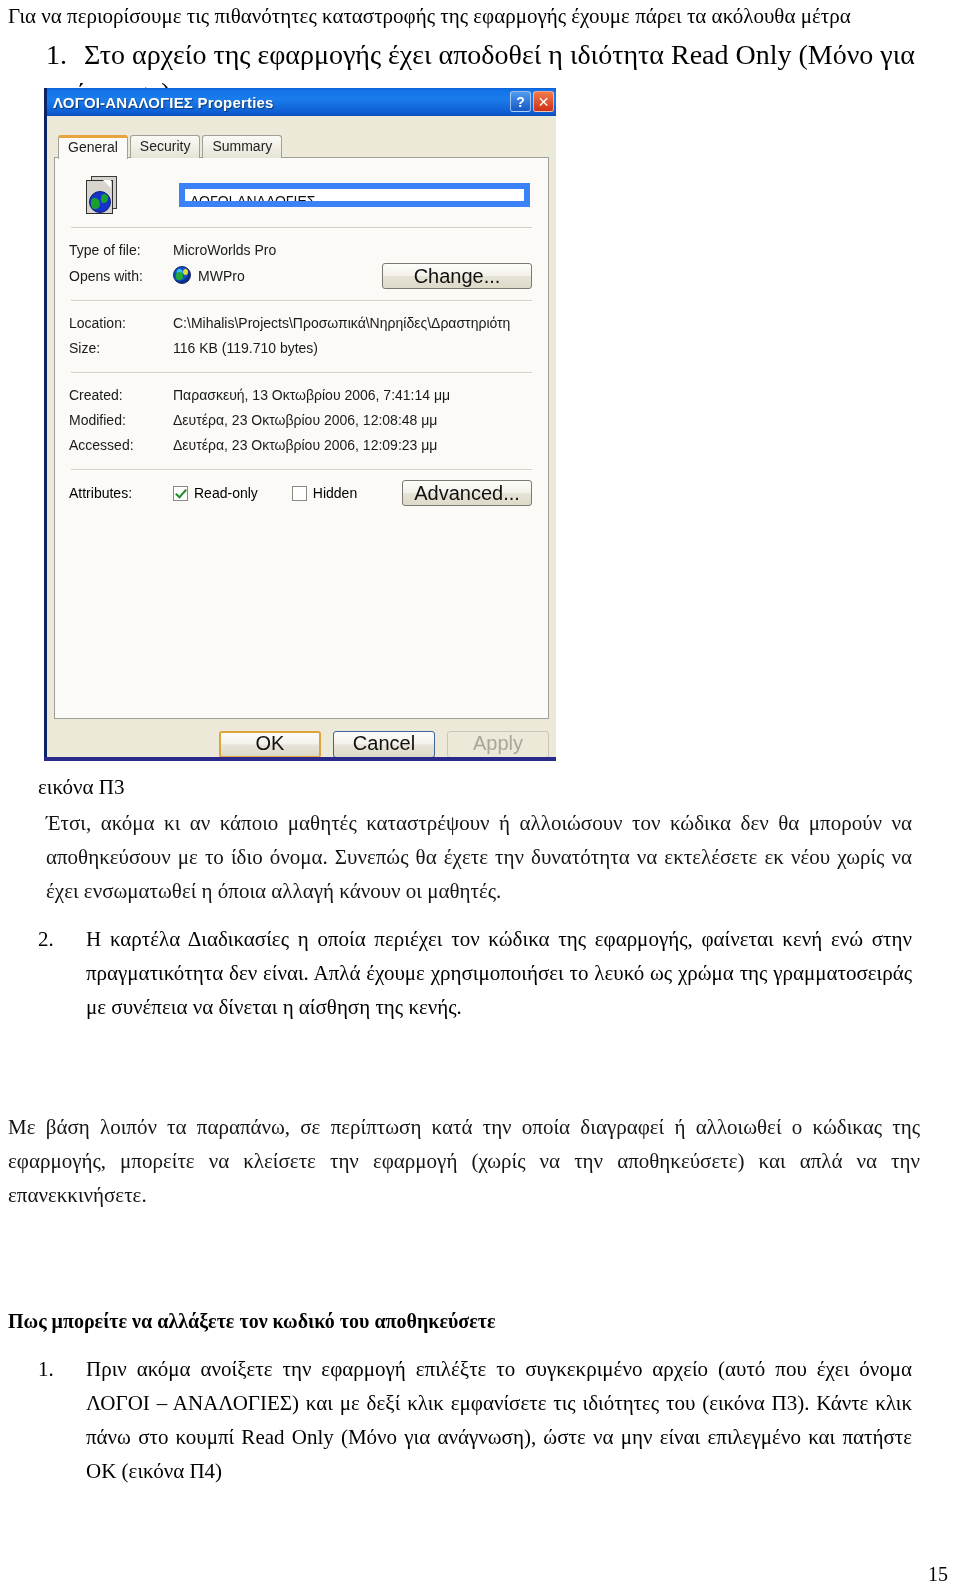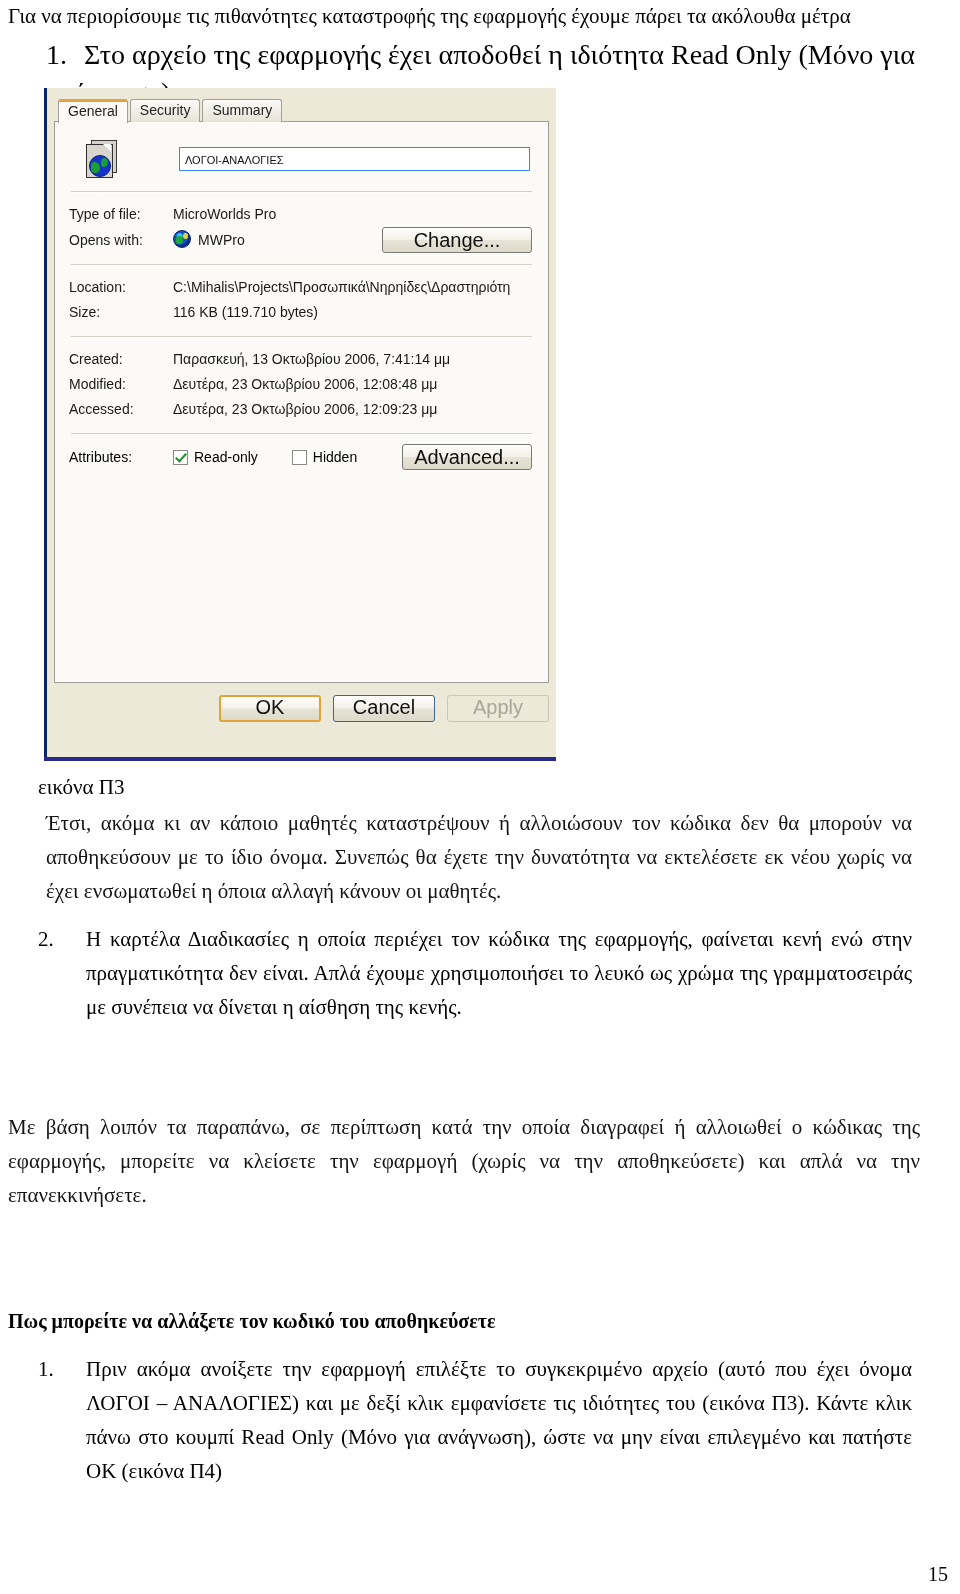--- a/index.html
+++ b/index.html
@@ -76,20 +76,21 @@
     box-sizing: border-box;
   }
   .tb-help { background: linear-gradient(to bottom,#4f9bf0,#1559c4); }
   .tb-close { background: linear-gradient(to bottom,#f07b4a,#cf3016); }
 
   .dlg-body {
     padding: 10px 7px 0 7px;
     box-sizing: border-box;
     height: calc(100% - 28px);
     position: relative;
+    margin-top: 8px;
   }
 
   .tabstrip {
     display: flex;
     align-items: flex-end;
     height: 24px;
     padding-left: 4px;
     position: relative;
     z-index: 3;
   }
@@ -170,24 +171,24 @@
     content: ""; position: absolute;
     left: 11px; top: 2px; width: 7px; height: 9px;
     background: #19a030;
     border-radius: 50% 45% 55% 40%;
   }
   .namefield {
     flex: 1;
     margin-left: 56px;
     margin-right: 4px;
     background: #fff;
-    border: 1px solid #3b82f6;
+    border: 6px solid #3b82f6;
     height: 24px;
     line-height: 24px;
-    font-size: 11px;
+    font-size: 14px;
     padding-left: 5px;
     color: #111;
     box-sizing: border-box;
     overflow: hidden;
     white-space: nowrap;
   }
 
   hr.sep {
     border: none;
     border-top: 1px solid #d2d0c6;
@@ -358,20 +359,27 @@
 <body>
 
 <div class="p-lead">Για να περιορίσουμε τις πιθανότητες καταστροφής της εφαρμογής έχουμε πάρει τα ακόλουθα μέτρα</div>
 
 <div class="p-item1">
   <span class="num">1.</span><span>Στο αρχείο της εφαρμογής έχει αποδοθεί η ιδιότητα Read Only (Μόνο για ανάγνωση).</span>
 </div>
 
 <div class="dialog">
 
+  <div class="titlebar">
+    <span class="title-text">ΛΟΓΟΙ-ΑΝΑΛΟΓΙΕΣ Properties</span>
+    <div class="titlebar-btns">
+      <div class="tb-btn tb-help">?</div>
+      <div class="tb-btn tb-close">✕</div>
+    </div>
+  </div>
 
   <div class="dlg-body">
 
     <div class="tabstrip">
       <div class="tab active">General</div>
       <div class="tab">Security</div>
       <div class="tab">Summary</div>
     </div>
 
     <div class="tabpage">

